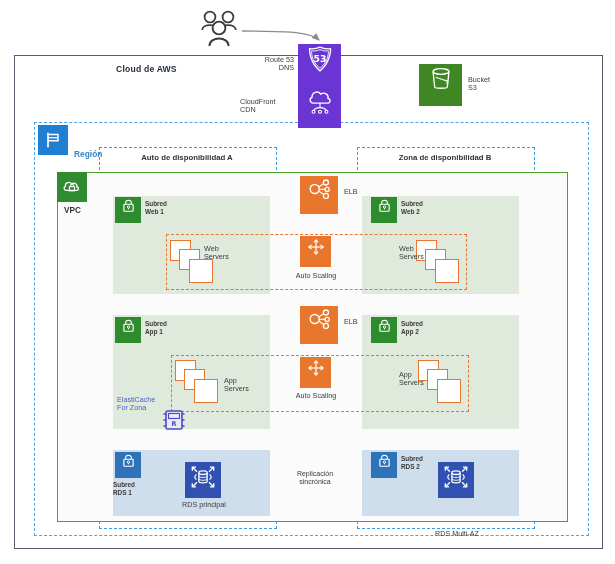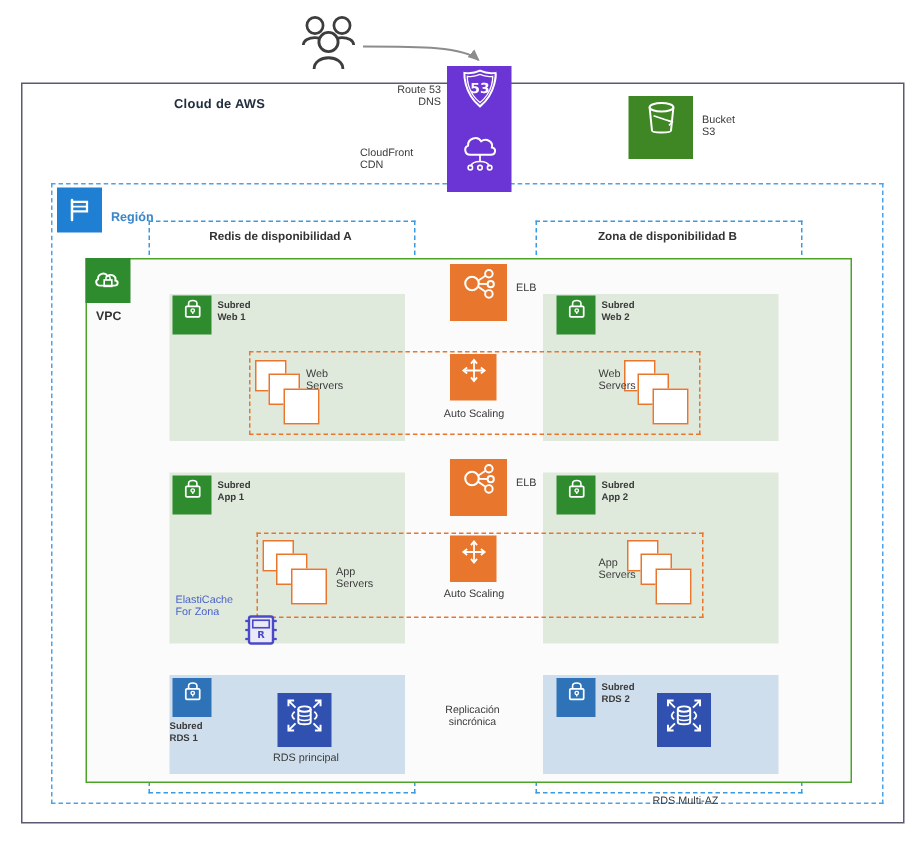--- a/index.html
+++ b/index.html
@@ -8,21 +8,21 @@
   .abs{position:absolute;}
   .lbl{position:absolute;font-family:"Liberation Sans",sans-serif;color:#3a3a3a;white-space:pre-line;line-height:1.18;}
 
   
   #aws-cloud{left:14px;top:55px;width:587px;height:492px;border:1.6px solid #5a5a72;background:#fff;}
   #aws-badge{left:14px;top:55px;width:46px;height:40px;background:#232F3E;display:flex;align-items:center;justify-content:center;}
   #cloud-title{left:68px;top:64px;font-size:8.6px;font-weight:bold;color:#232F3E;letter-spacing:.2px;margin-left:48px;}
 
   #region-box{left:34px;top:122px;width:553px;height:412px;border:1.4px dashed #4da2e8;background:transparent;}
   #region-badge{left:38px;top:125px;width:30px;height:30px;background:#1F7FD3;display:flex;align-items:center;justify-content:center;}
-  #region-title{left:74px;top:140px;font-size:8.4px;color:#3a86c8;font-weight:bold;}
+  #region-title{left:74px;top:150px;font-size:8.4px;color:#3a86c8;font-weight:bold;}
 
   #vpc-box{left:57px;top:172px;width:509px;height:348px;border:1.4px solid #4CA529;background:#fafbfa;}
   #vpc-badge{left:57px;top:172px;width:30px;height:30px;background:#2E8B2E;display:flex;align-items:center;justify-content:center;}
   #vpc-title{left:64px;top:206px;font-size:8.2px;color:#333;font-weight:bold;}
 
   .az-box{top:147px;height:380px;border:1.4px dashed #3b9ae0;background:transparent;}
   #az-a{left:99px;width:176px;}
   #az-b{left:357px;width:176px;}
   .az-title{top:153px;width:176px;text-align:center;font-size:7.8px;font-weight:bold;color:#333;}
   #az-a-title{left:99px;}
@@ -174,21 +174,21 @@
     <svg viewBox="0 0 24 24" width="20" height="20">
       <path d="M6,4 L6,20" stroke="#fff" stroke-width="2" fill="none" stroke-linecap="round"></path>
       <path d="M6,5.5 L18,5.5 L18,13 L6,13" stroke="#fff" stroke-width="1.8" fill="none"></path>
       <path d="M6,9.3 L18,9.3" stroke="#fff" stroke-width="1.5"></path>
     </svg>
   </div>
   <div class="lbl" id="region-title">Región</div>
 
   <div class="abs az-box" id="az-a"></div>
   <div class="abs az-box" id="az-b"></div>
-  <div class="lbl az-title" id="az-a-title">Redis de disponibilidad A</div>
+  <div class="lbl az-title" id="az-a-title">Auto de disponibilidad A</div>
   <div class="lbl az-title" id="az-b-title">Zona de disponibilidad B</div>
 
   <div class="abs" id="vpc-box"></div>
   <div class="tile" id="vpc-badge">
     <svg viewBox="0 0 26 26" width="22" height="22">
       <path d="M6.5,17 C3.6,17 2.6,13.2 5.2,11.9 C4.8,7.6 10.6,6 12.6,9.5 C15.6,7.2 19.8,9.8 18.8,13 C21.4,13.4 21.2,17 18.2,17 Z" fill="none" stroke="#fff" stroke-width="1.5"></path>
       <rect x="10" y="12.6" width="6" height="5" fill="none" stroke="#fff" stroke-width="1.3"></rect>
       <path d="M11.4,12.6 L11.4,10.9 C11.4,9 14.6,9 14.6,10.9 L14.6,12.6" fill="none" stroke="#fff" stroke-width="1.2"></path>
     </svg>
   </div>

